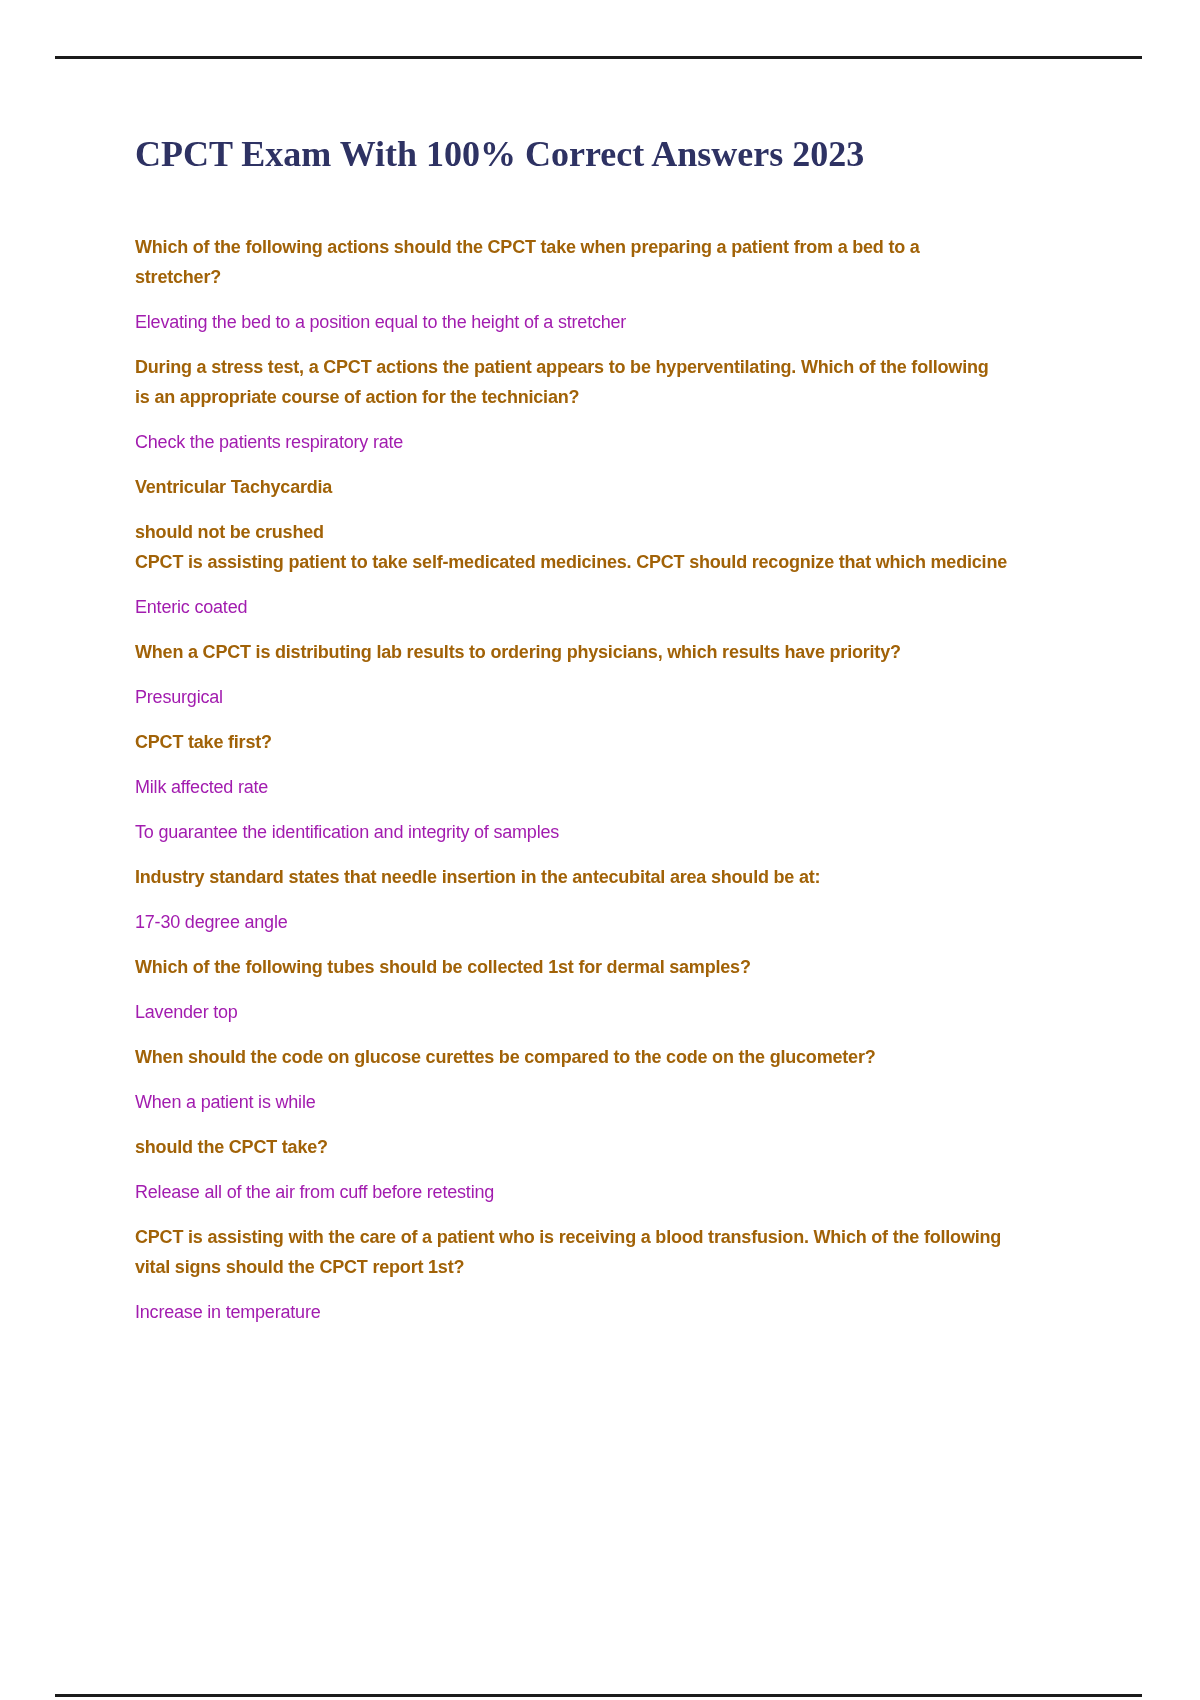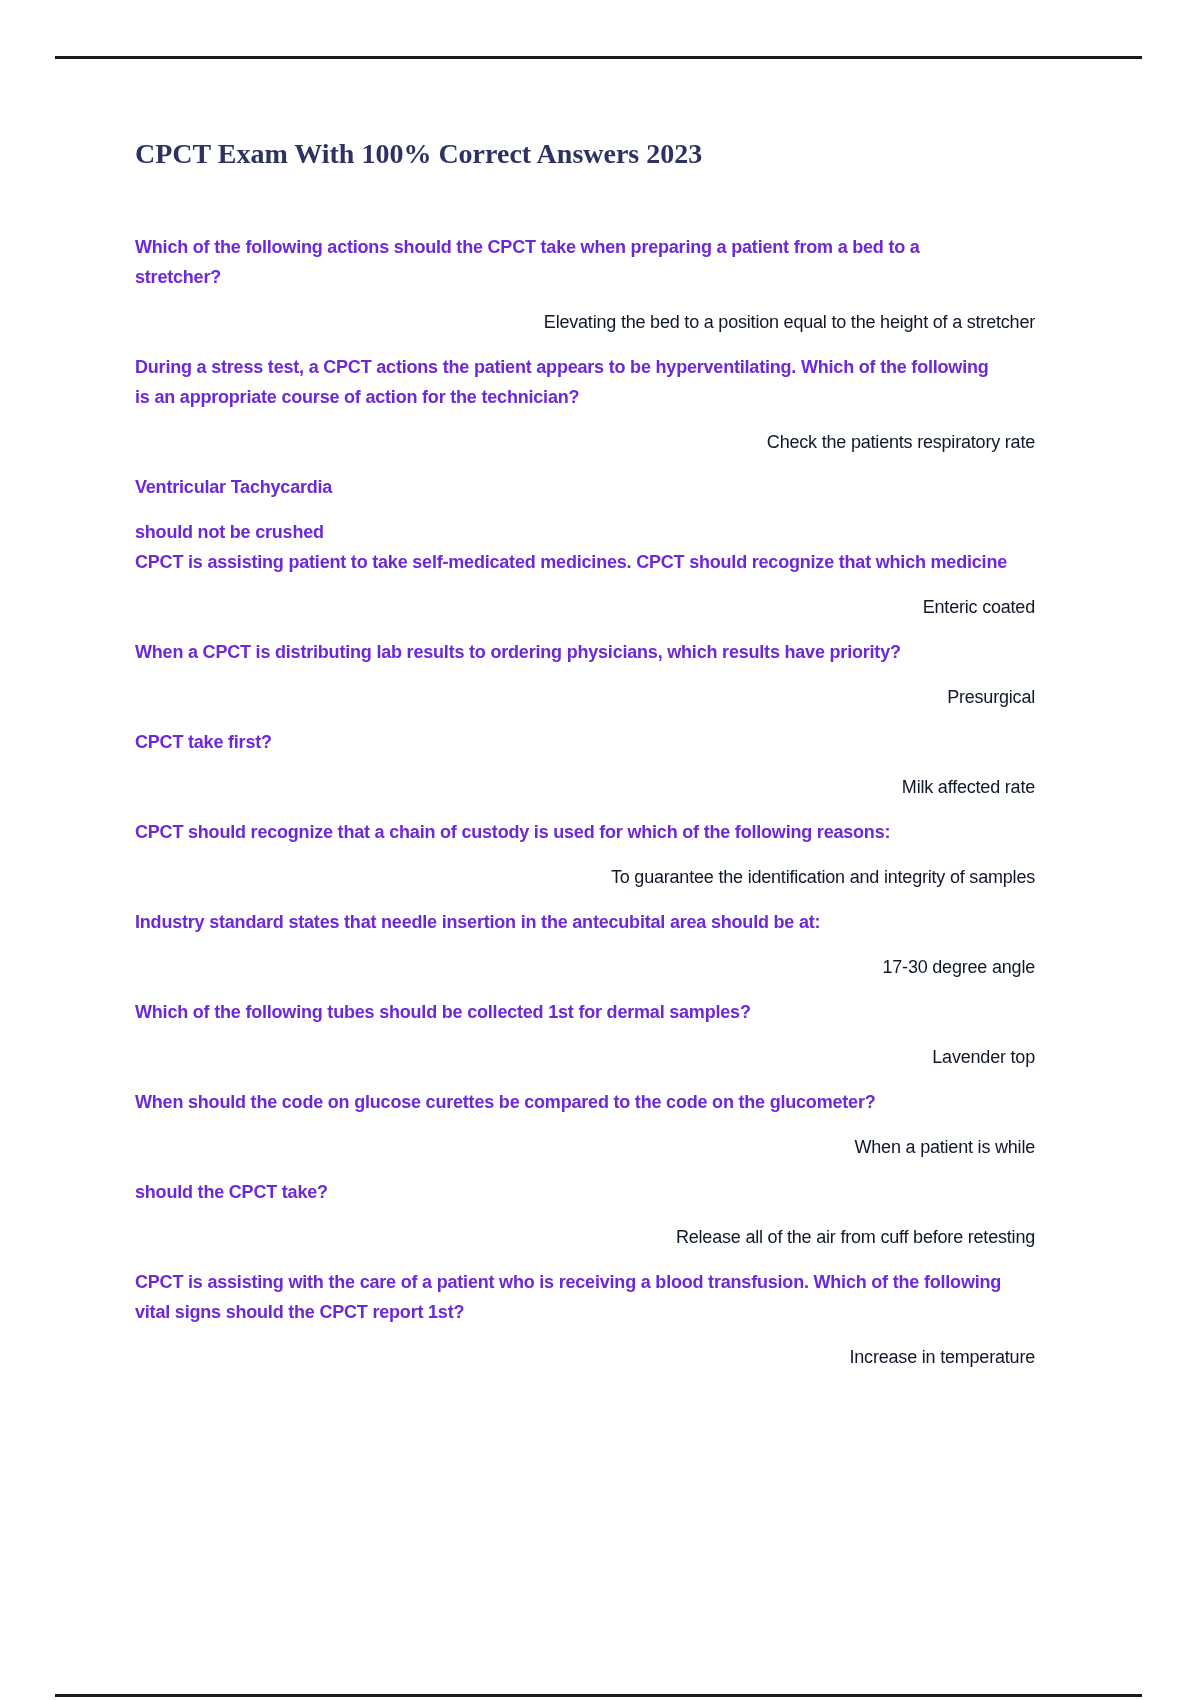--- a/index.html
+++ b/index.html
@@ -26,41 +26,40 @@
   .rule-bottom { top: 1694px; }
   .content {
     position: absolute;
     left: 135px;
     top: 132px;
     width: 900px;
   }
   .doc-title {
     font-family: "Liberation Serif", serif;
     font-weight: bold;
-    font-size: 28px;
+    font-size: 36px;
     line-height: 44px;
     color: #2e3263;
     margin: 0 0 56px 0;
     letter-spacing: 0px;
     white-space: nowrap;
   }
   .para {
     margin: 0 0 15px 0;
     font-size: 18px;
     line-height: 30px;
     letter-spacing: -0.2px;
   }
   .para.question {
     font-weight: bold;
-    color: #6d28d9;
+    color: #a16207;
   }
   .para.answer {
     font-weight: normal;
-    color: #0f172a;
-    text-align: right;
+    color: #a21caf;
   }
   .line {
     display: block;
     white-space: nowrap;
   }
 </style>
 </head>
 <body>
 
 <div class="page">
@@ -99,23 +98,20 @@
         </div>
         <div class="para answer">
           <span class="line">Presurgical</span>
         </div>
         <div class="para question">
           <span class="line">CPCT take first?</span>
         </div>
         <div class="para answer">
           <span class="line">Milk affected rate</span>
         </div>
-        <div class="para question">
-          <span class="line">CPCT should recognize that a chain of custody is used for which of the following reasons:</span>
-        </div>
         <div class="para answer">
           <span class="line">To guarantee the identification and integrity of samples</span>
         </div>
         <div class="para question">
           <span class="line">Industry standard states that needle insertion in the antecubital area should be at:</span>
         </div>
         <div class="para answer">
           <span class="line">17-30 degree angle</span>
         </div>
         <div class="para question">

